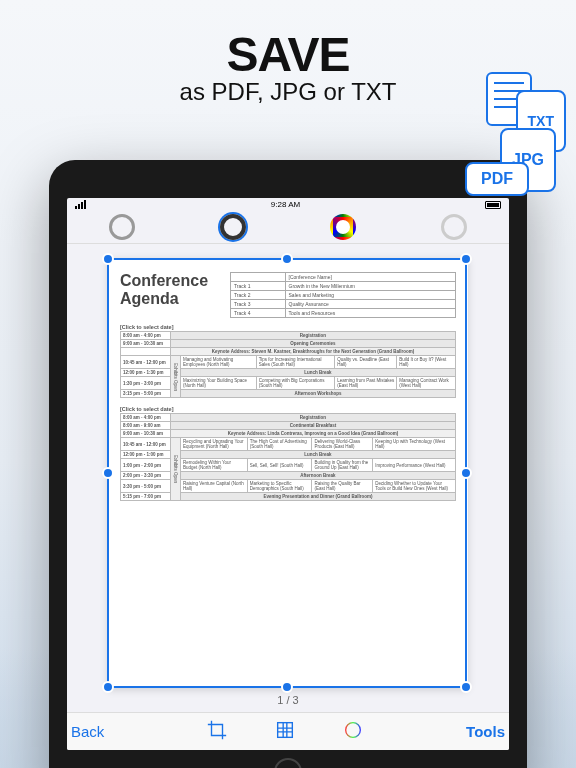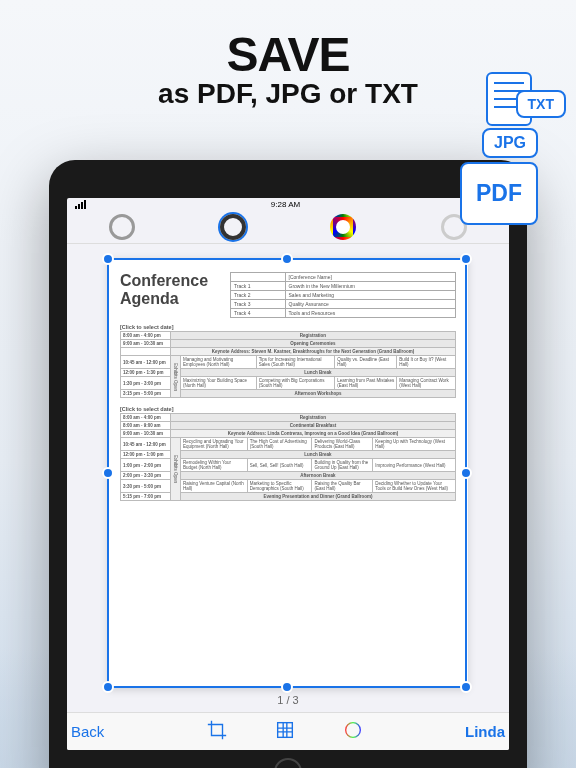--- a/index.html
+++ b/index.html
@@ -1,23 +1,23 @@
 <!DOCTYPE html>
 <html><head>
 <meta charset="utf-8">
 <style>
 *{margin:0;padding:0;box-sizing:border-box;font-family:-apple-system,Helvetica,Arial,sans-serif}
 body{width:576px;height:768px;background:linear-gradient(180deg,#f5f7fa 0%,#e8eef5 60%,#d0deed 100%);position:relative;overflow:hidden}
 .headline{text-align:center;padding-top:27px}
 .headline h1{font-size:48px;font-weight:800;letter-spacing:-1px;color:#111}
-.headline p{font-size:28px;font-weight:700;color:#111;margin-top:-4px}
+.headline p{font-size:24px;font-weight:400;color:#111;margin-top:-4px}
 .file-badges{position:absolute;top:76px;right:14px;z-index:30}
-.badge{border:2.5px solid #1a73e8;border-radius:8px;background:#fff;color:#1a73e8;font-weight:700;font-size:16px;padding:4px 10px;display:inline-block;position:absolute}
-.badge.pdf{top:86px;right:24px;font-size:23px;padding:16px 14px}
-.badge.jpg{top:52px;right:24px}
+.badge{border:2.5px solid #1a73e8;border-radius:8px;background:#fff;color:#1a73e8;font-weight:700;font-size:16px;padding:21px 10px;display:inline-block;position:absolute}
+.badge.pdf{top:86px;right:33px;font-size:16px;padding:6px 14px}
+.badge.jpg{top:52px;right:6px}
 .badge.txt{top:14px;right:-4px;font-size:14px}
 .txt-lines{position:absolute;top:-4px;right:30px;width:46px;height:54px;border:2.5px solid #1a73e8;border-radius:6px;background:#fff}
 .txt-lines::before{content:"";position:absolute;top:8px;left:6px;right:6px;height:28px;background:repeating-linear-gradient(#1a73e8 0 2px,transparent 2px 8px)}
 .ipad{position:absolute;top:160px;left:50%;transform:translateX(-50%);width:478px;height:640px;background:#1a1a1a;border-radius:26px;padding:38px 18px 50px;box-shadow:0 20px 60px rgba(0,0,0,.35)}
 .home-btn{position:absolute;bottom:14px;left:50%;transform:translateX(-50%);width:28px;height:28px;border:2px solid #444;border-radius:50%}
 .screen{width:100%;height:100%;background:#f2f2f7;border-radius:2px;display:flex;flex-direction:column;overflow:hidden}
 .statusbar{height:16px;display:flex;justify-content:space-between;align-items:center;padding:0 8px;font-size:8px;color:#000}
 .statusbar .sig{display:flex;gap:1px;align-items:flex-end}
 .statusbar .sig i{width:2px;background:#000;display:block}
 .filter-row{height:38px;display:flex;justify-content:space-around;align-items:center;background:#f2f2f7;border-bottom:1px solid #ddd}
@@ -244,18 +244,18 @@
               <circle cx="12" cy="12" r="8" stroke="url(#g)"></circle>
               <defs>
                 <linearGradient id="g">
                   <stop offset="0" stop-color="#f44"></stop>
                   <stop offset=".5" stop-color="#4f4"></stop>
                   <stop offset="1" stop-color="#44f"></stop>
                 </linearGradient>
               </defs>
             </svg></span>
       </div>
-      <span class="link" style="font-weight:600">Linda</span>
+      <span class="link" style="font-weight:600">Tools</span>
     </div>
 
   </div>
   <div class="home-btn"></div>
 </div>
 
 </body></html>

